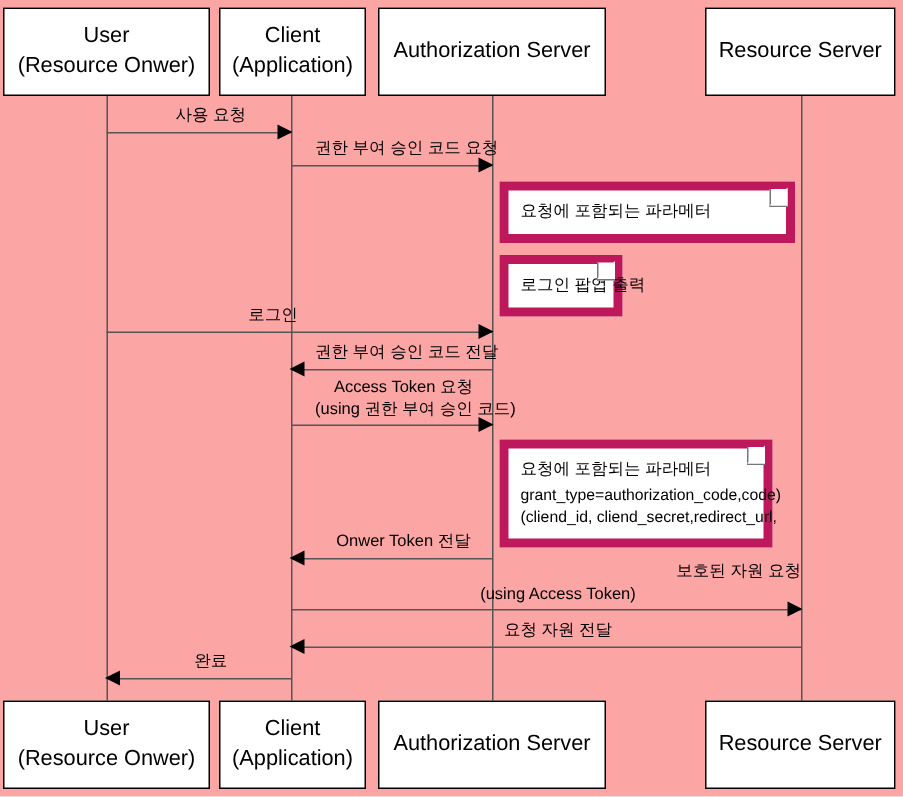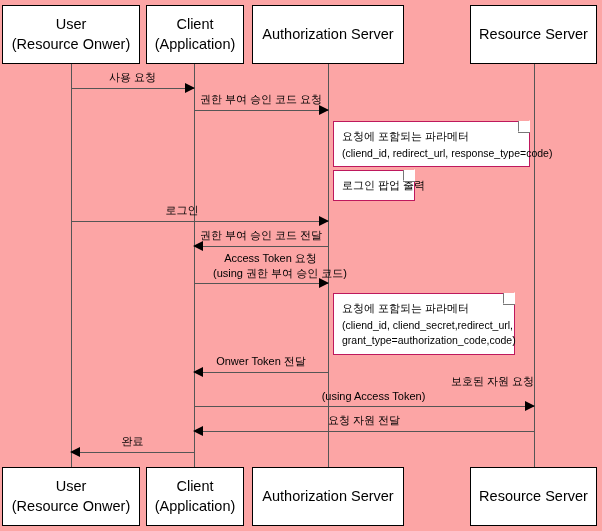--- a/index.html
+++ b/index.html
@@ -66,38 +66,37 @@
   .msg.to-right .head {
     right: -1px;
     border-left: 10px solid #000000;
   }
   .msg.to-left .head {
     left: -1px;
     border-right: 10px solid #000000;
   }
   .msg .label {
     position: absolute;
-    left: 0;
+    left: 16px;
     right: 0;
     bottom: 3px;
     text-align: center;
     font-size: 11px;
     color: #000000;
     line-height: 1.35;
     white-space: nowrap;
   }
   .msg .label.two-line {
     bottom: 2px;
-    margin-left: 19px;
   }
   
   .note {
     position: absolute;
     box-sizing: border-box;
-    border: 1px solid #be185d;
+    border: 6px solid #be185d;
     background: #ffffff;
     font-size: 10.5px;
     color: #000000;
     line-height: 1.5;
     padding: 6px 8px 5px 8px;
     z-index: 6;
   }
   .note .fold {
     position: absolute;
     top: -1px;
@@ -161,21 +160,20 @@
 
   <div class="msg to-right" style="left:194px; width:134px; top:110px;">
     <div class="shaft"></div>
     <div class="head"></div>
     <div class="label">권한 부여 승인 코드 요청</div>
   </div>
 
   <div class="note" style="left:333px; top:121px; width:197px;">
     <span class="fold"></span>
     <span class="note-line title">요청에 포함되는 파라메터</span>
-    <span class="note-line">(cliend_id, redirect_url, response_type=code)</span>
   </div>
 
   <div class="note" style="left:333px; top:170px; width:82px;">
     <span class="fold"></span>
     <span class="note-line title">로그인 팝업 출력</span>
   </div>
 
   <div class="msg to-right" style="left:71px; width:257px; top:221px;">
     <div class="shaft"></div>
     <div class="head"></div>
@@ -193,22 +191,22 @@
     <div class="head"></div>
     <div class="label two-line">
       <span style="display:block;">Access Token 요청</span>
       <span style="display:block;">(using 권한 부여 승인 코드)</span>
     </div>
   </div>
 
   <div class="note" style="left:333px; top:293px; width:182px;">
     <span class="fold"></span>
     <span class="note-line title">요청에 포함되는 파라메터</span>
+    <span class="note-line">grant_type=authorization_code,code)</span>
     <span class="note-line">(cliend_id, cliend_secret,redirect_url,</span>
-    <span class="note-line">grant_type=authorization_code,code)</span>
   </div>
 
   <div class="msg to-left" style="left:194px; width:134px; top:372px;">
     <div class="shaft"></div>
     <div class="head"></div>
     <div class="label">Onwer Token 전달</div>
   </div>
 
   <div class="msg to-right" style="left:194px; width:340px; top:406px;">
     <div class="shaft"></div>

